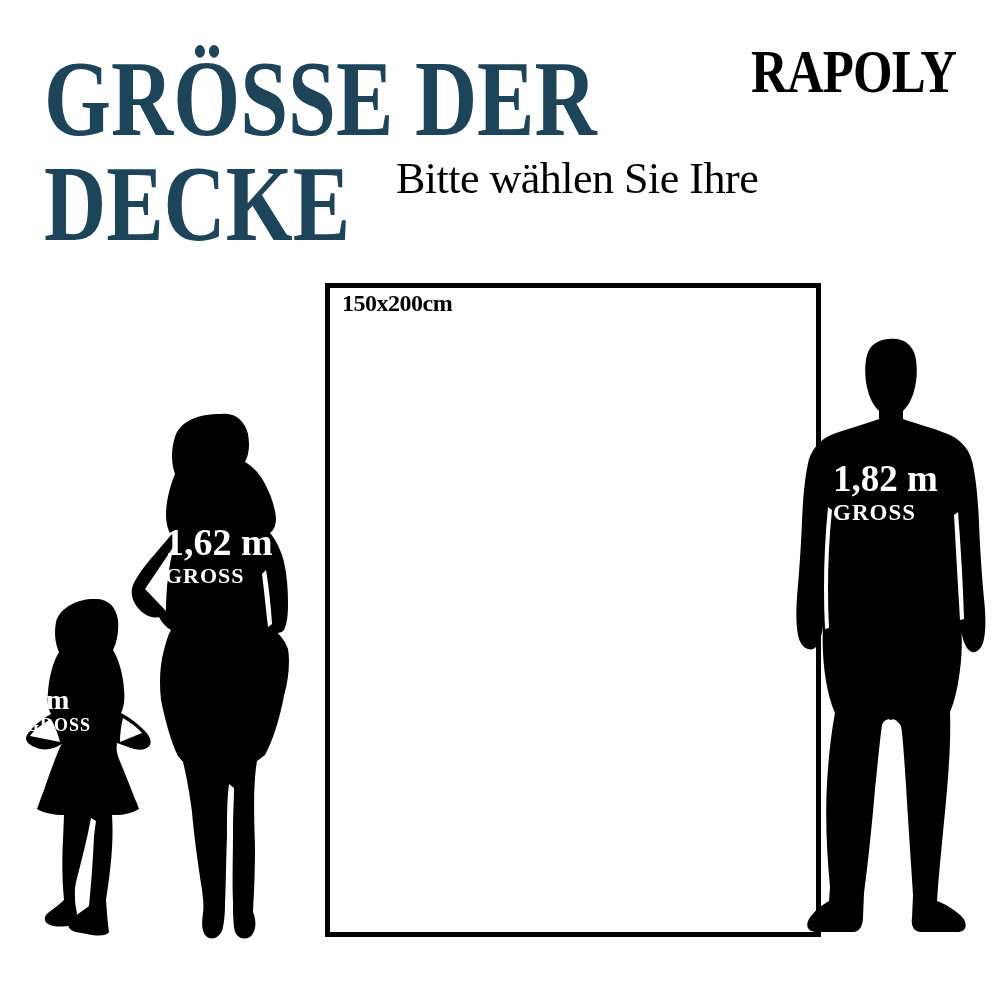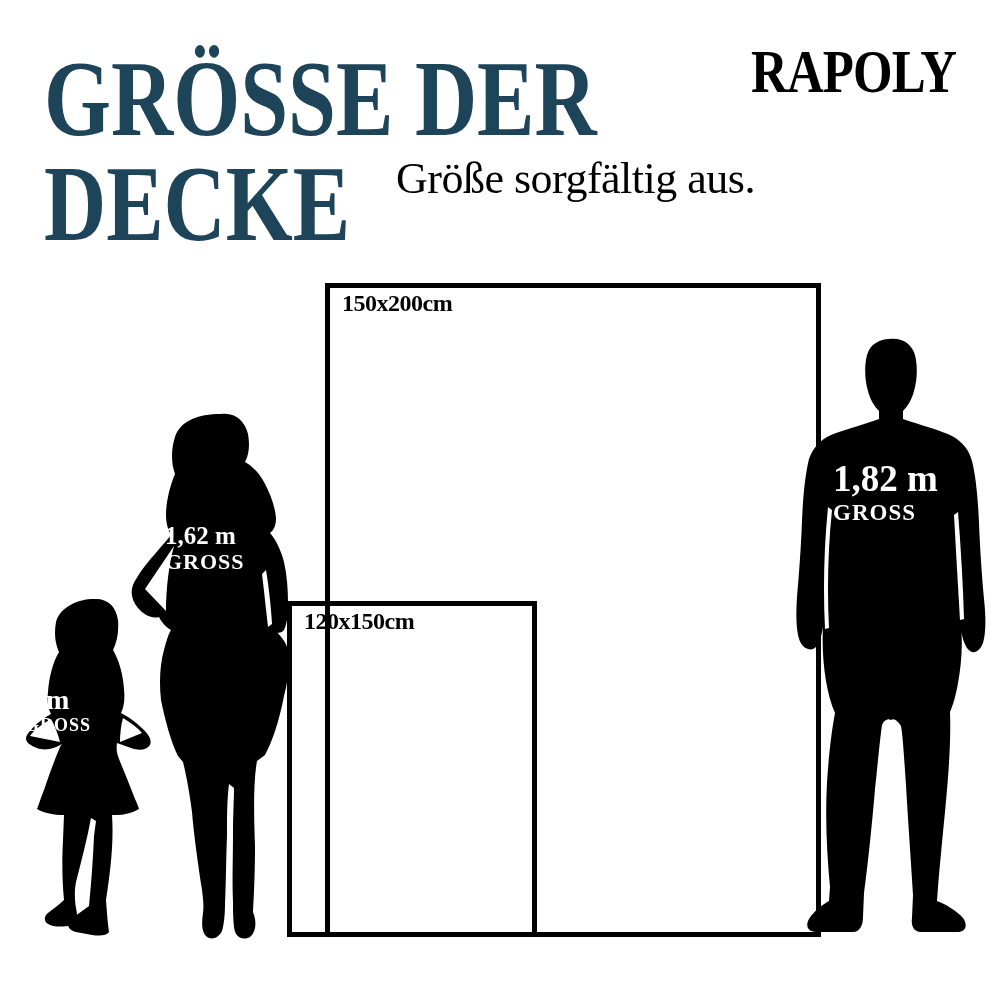--- a/index.html
+++ b/index.html
@@ -48,48 +48,45 @@
   .svg-man{left:788px;top:337px;width:205px;height:605px;}
   
   .figure-label{
     position:absolute;z-index:3;width:120px;text-align:left;
     color:var(--color-figure_label,#fff);font-weight:bold;line-height:1.1;
   }
   .fl-girl{left:25px;top:685px;}
   .fl-girl .fl-value{font-size:28px;}
   .fl-girl .fl-unit{font-size:18px;letter-spacing:1px;}
   .fl-woman{left:165px;top:522px;}
-  .fl-woman .fl-value{font-size:25px;}
+  .fl-woman .fl-value{font-size:38px;}
   .fl-woman .fl-unit{font-size:22px;letter-spacing:1px;}
   .fl-man{left:833px;top:459px;}
   .fl-man .fl-value{font-size:37px;}
   .fl-man .fl-unit{font-size:23px;letter-spacing:1px;}
   .fl-value,.fl-unit{display:block;white-space:nowrap;}
 </style>
 </head>
 <body style="--color-title: #1d4458; --color-text: #000000; --color-border: #000000; --color-silhouette: #000000; --color-figure_label: #ffffff; --color-background: #ffffff;">
 
 <div class="canvas">
 
   <div class="title">
     <div>GRÖSSE DER</div>
     <div>DECKE</div>
   </div>
 
   <div class="brand">RAPOLY</div>
 
   <div class="subtitle">
-    <div>Größe sorgfältig aus.</div>
+    <div>Bitte wählen Sie Ihre</div>
   </div>
 
   <div class="size-box box1">
     <span class="size-label">150x200cm</span>
-  </div>
-  <div class="size-box box3">
-    <span class="size-label">120x150cm</span>
   </div>
 
   <svg class="figure-svg svg-girl" viewBox="0 0 134 350" aria-hidden="true">
     <path class="body" d="
       M 74 3
       C 87 2 96 10 98 24 C 99 36 97 46 93 54
       C 99 64 103 78 104 93 C 105 103 104 111 101 117
       C 109 121 118 128 124 134 C 129 139 132 144 130 149
       C 127 154 119 155 111 152 L 97 147
       C 96 153 97 158 99 163 C 104 175 110 190 115 203

